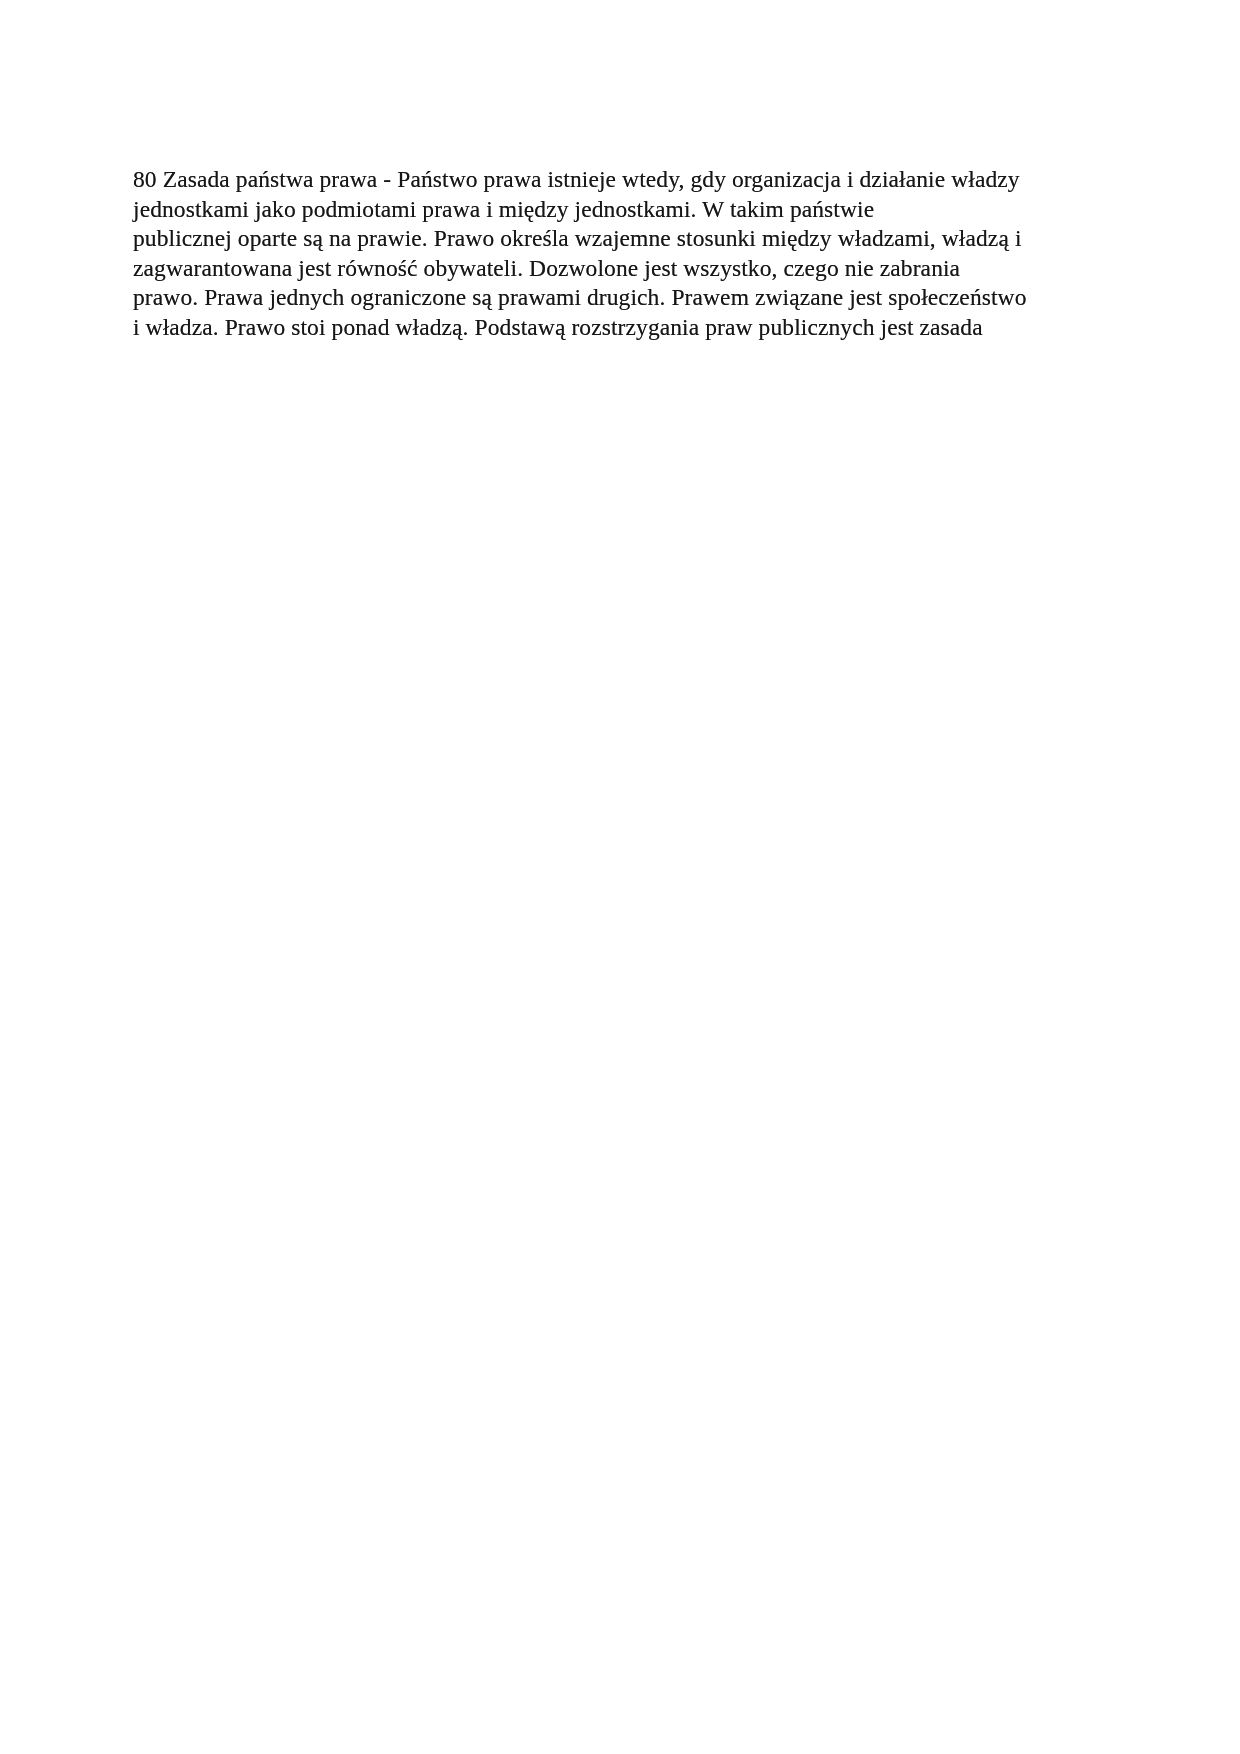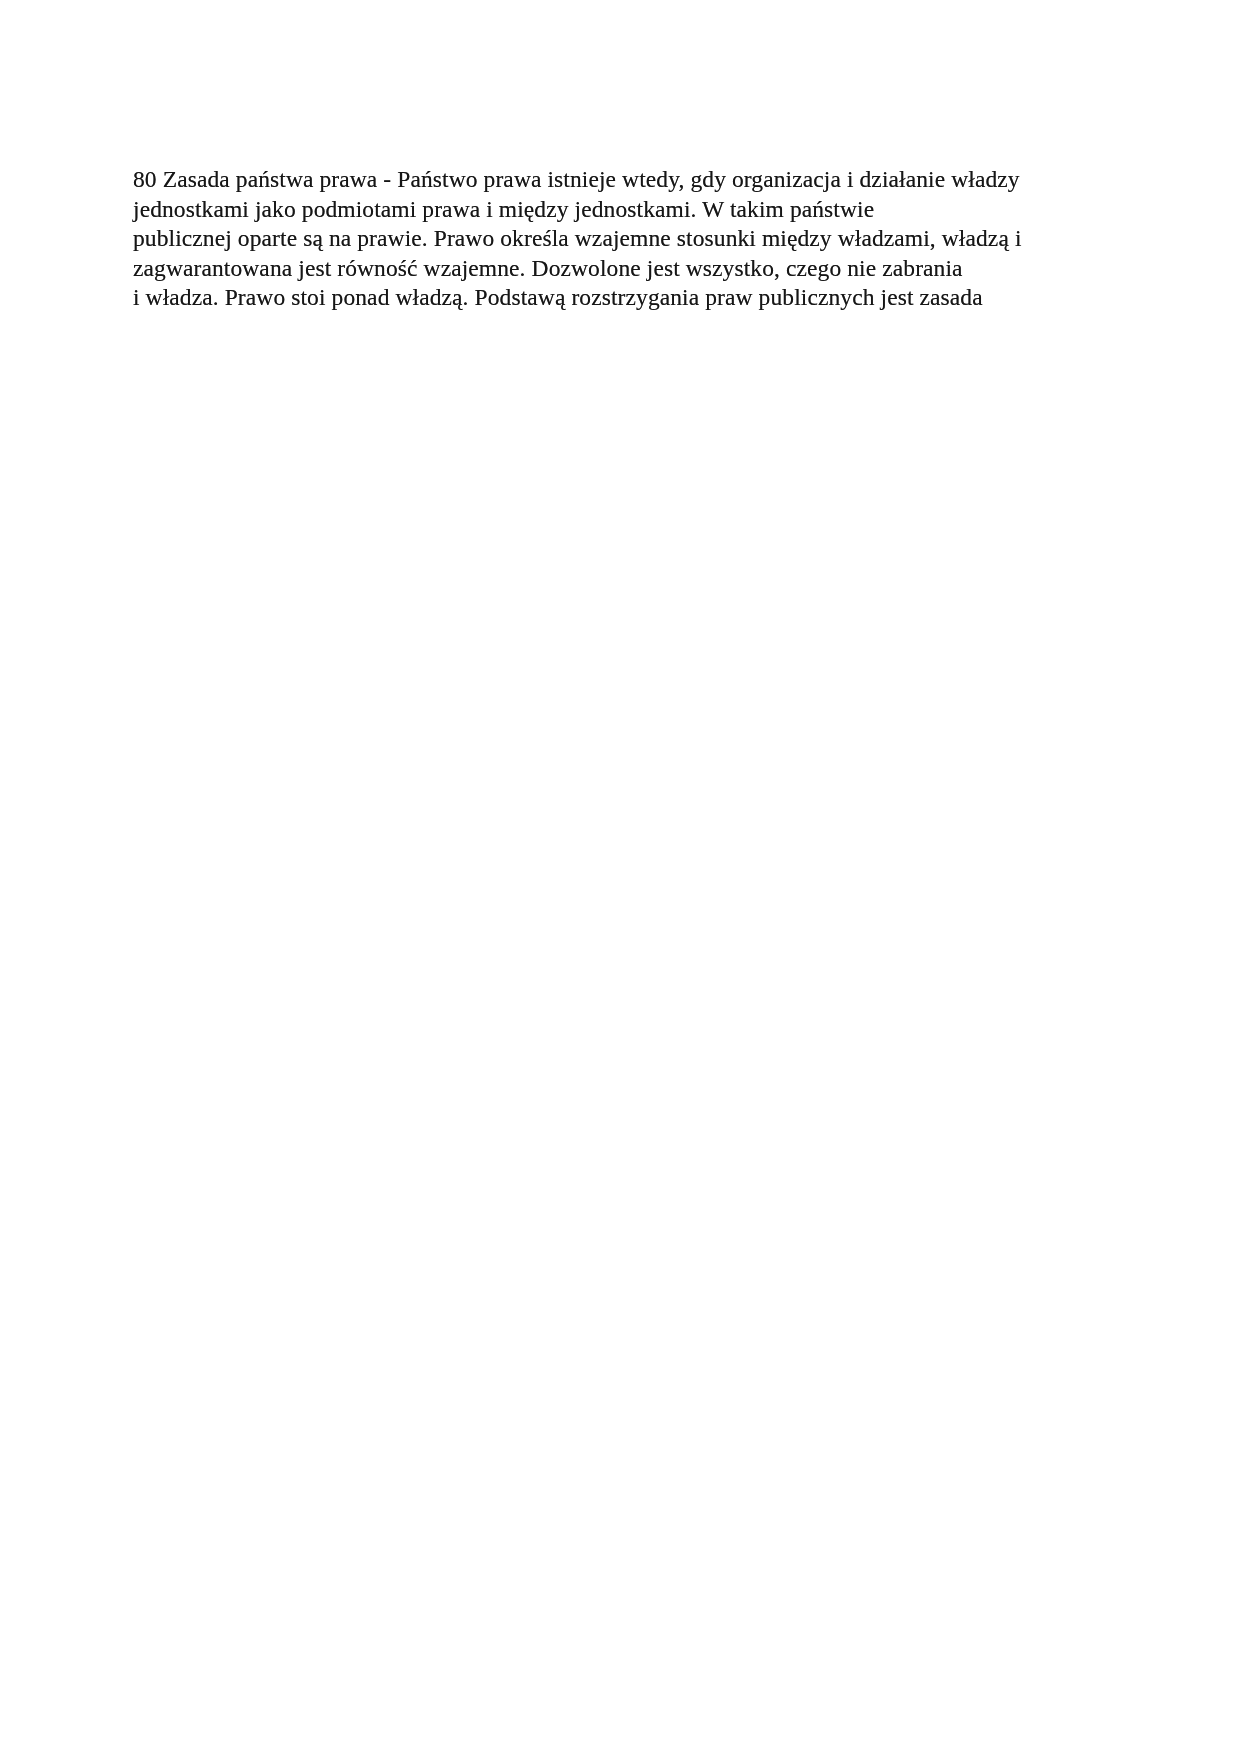--- a/index.html
+++ b/index.html
@@ -41,16 +41,17 @@
   }
 </style>
 </head>
 <body>
 
 <div class="page">
   <div class="textblock">
     <div class="line">80 Zasada państwa prawa - Państwo prawa istnieje wtedy, gdy organizacja i działanie władzy</div>
     <div class="line">jednostkami jako podmiotami prawa i między jednostkami. W takim państwie</div>
     <div class="line">publicznej oparte są na prawie. Prawo określa wzajemne stosunki między władzami, władzą i</div>
-    <div class="line">zagwarantowana jest równość wzajemne. Dozwolone jest wszystko, czego nie zabrania</div>
+    <div class="line">zagwarantowana jest równość obywateli. Dozwolone jest wszystko, czego nie zabrania</div>
+    <div class="line">prawo. Prawa jednych ograniczone są prawami drugich. Prawem związane jest społeczeństwo</div>
     <div class="line">i władza. Prawo stoi ponad władzą. Podstawą rozstrzygania praw publicznych jest zasada</div>
   </div>
 </div>
 
 </body></html>

